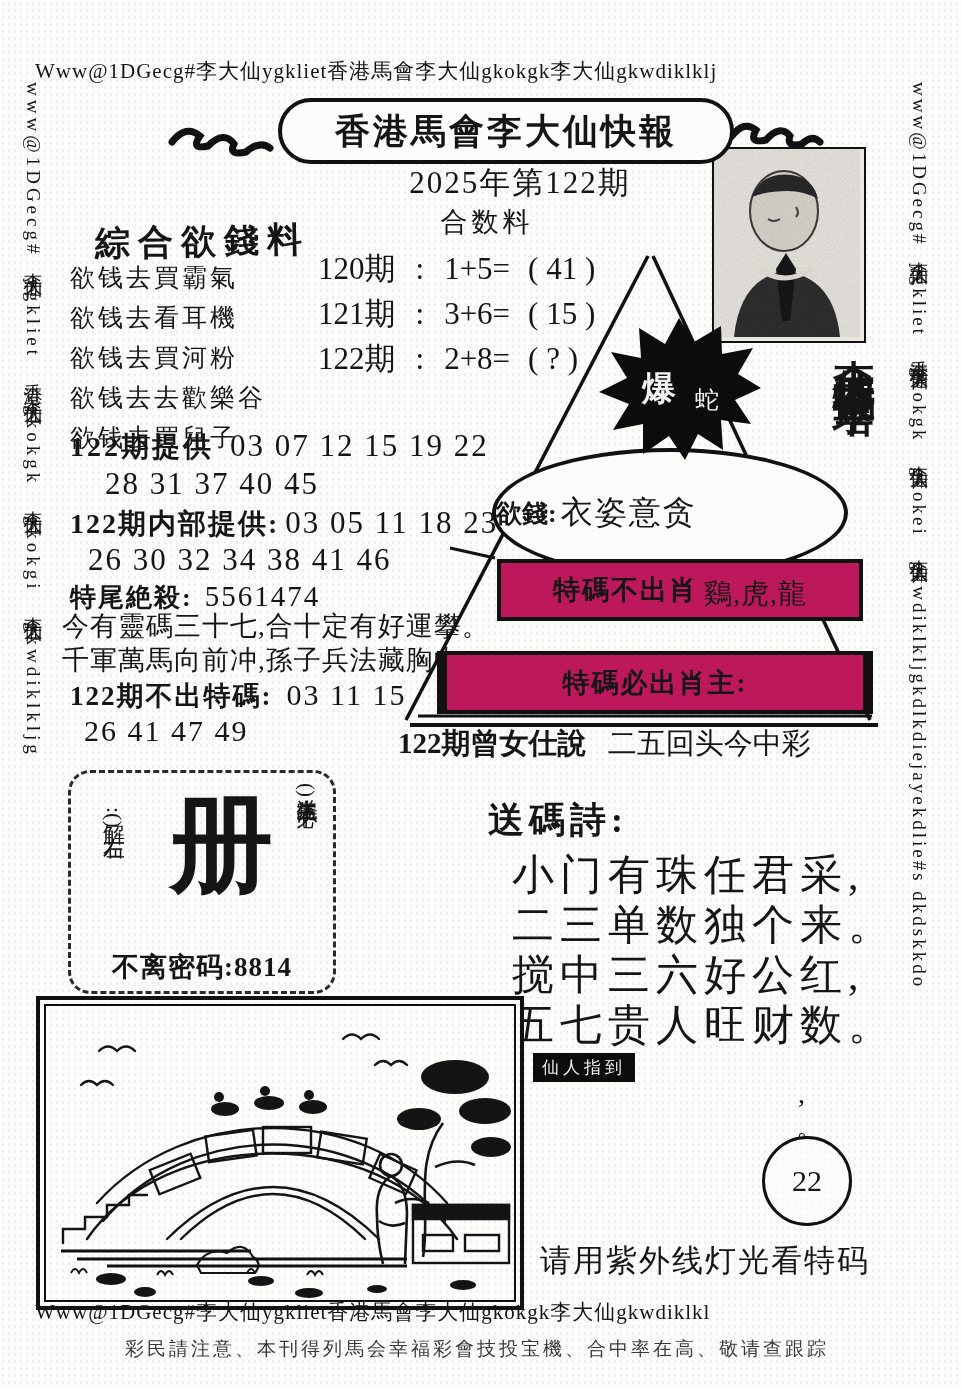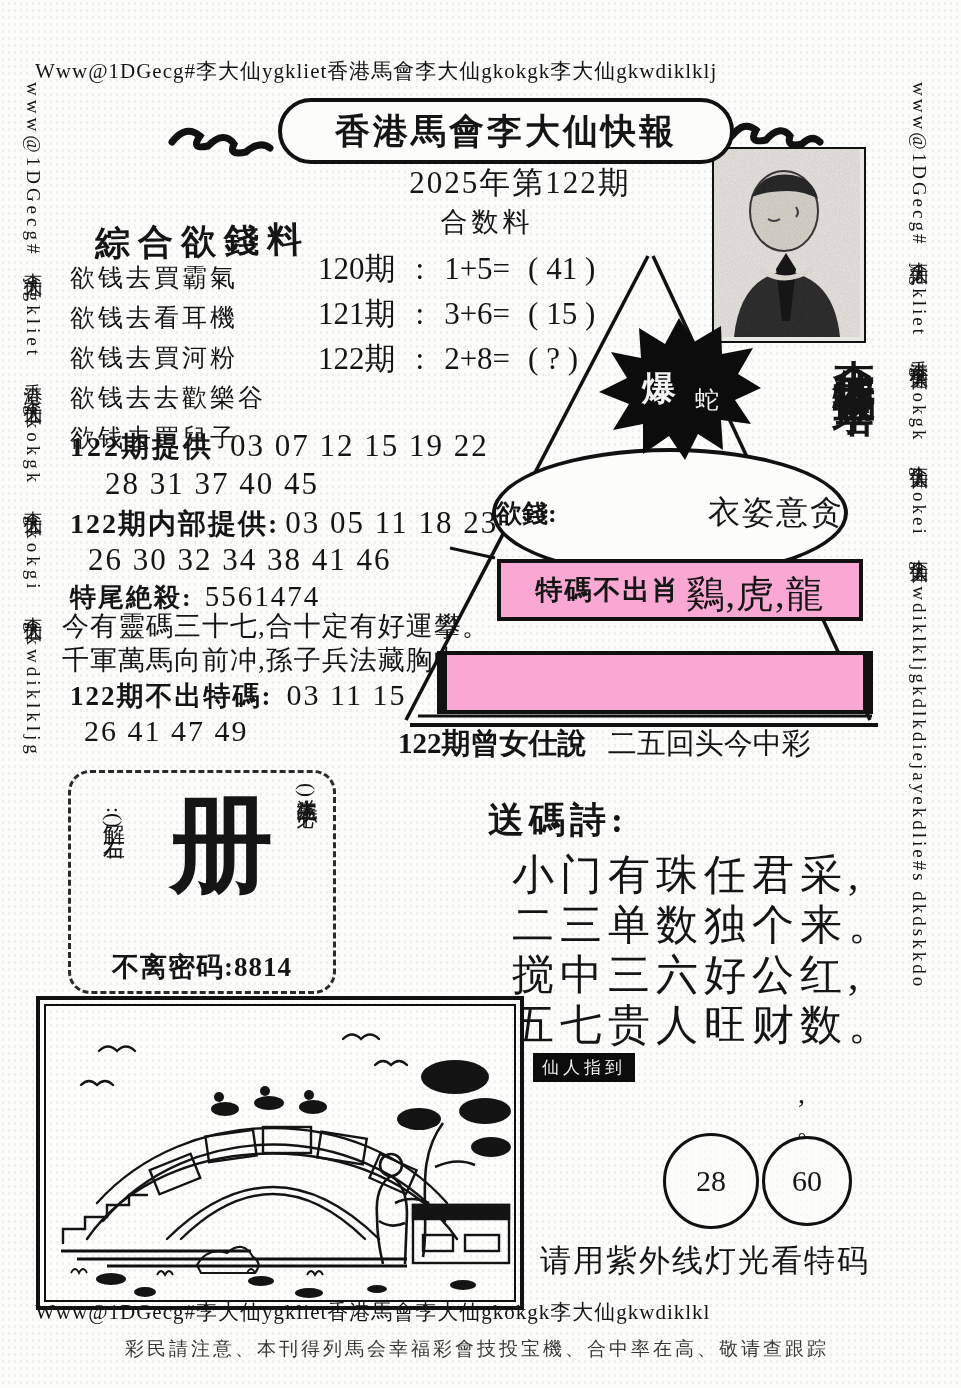--- a/index.html
+++ b/index.html
@@ -32,29 +32,29 @@
 
   .sumrow{left:318px;height:45px;font-size:31px;display:flex;gap:18px;align-items:baseline;white-space:nowrap;}
   .sumrow .sep{margin:0 2px;}
 
   .portrait{left:712px;top:147px;width:150px;height:192px;border:2px solid #111;background:#e9e7e2;z-index:4;}
 
   .pyr-svg{left:390px;top:248px;z-index:1;}
   .burst{left:595px;top:316px;z-index:6;}
   .ellipse{
     left:492px;top:448px;width:348px;height:122px;border:4px solid #111;border-radius:50%;
-    background:#fcfcfb;display:flex;align-items:center;justify-content:space-between;gap:4px;z-index:3;
+    background:#fcfcfb;display:flex;align-items:center;justify-content:flex-start;gap:4px;z-index:3;
   }
   .ellipse .lab{font-size:26px;font-weight:bold;}
   .ellipse .val{font-size:32px;letter-spacing:2px;}
-  .tierbox{background:#f9a8d4;display:flex;align-items:center;justify-content:center;gap:6px;z-index:3;}
+  .tierbox{background:#be185d;display:flex;align-items:center;justify-content:center;gap:6px;z-index:3;}
   .box1{left:497px;top:559px;width:358px;height:54px;border:4px solid #111;}
   .box2{left:437px;top:651px;width:416px;height:55px;border:4px solid #111;border-left-width:10px;border-right-width:10px;}
   .tierbox .lab{font-size:27px;font-weight:bold;letter-spacing:2px;}
-  .tierbox .val{font-size:38px;letter-spacing:1px;margin-top:8px;}
+  .tierbox .val{font-size:28px;letter-spacing:1px;margin-top:8px;}
   .pyr-title{left:826px;top:326px;height:440px;font-size:42px;font-weight:bold;letter-spacing:5px;}
 
   .numline{letter-spacing:2px;white-space:nowrap;}
   .blab{font-weight:bold;}
 
   .madam{left:398px;top:724px;font-size:29px;white-space:nowrap;}
 
   .charm{left:68px;top:770px;width:262px;height:218px;border:3px dashed #2a2a2a;border-radius:22px;background:#fcfcfb;}
   .charm .lnote{position:absolute;left:28px;top:34px;font-size:22px;}
   .charm .big{position:absolute;left:82px;top:12px;width:136px;text-align:center;font-size:104px;font-weight:bold;line-height:1.15;}
@@ -193,20 +193,21 @@
   <div class="abs ellipse">
     <span class="lab">欲錢:</span>
     <span class="val">衣姿意贪</span>
   </div>
 
   <div class="abs tierbox box1">
     <span class="lab">特碼不出肖</span>
     <span class="val">鷄,虎,龍</span>
   </div>
   <div class="abs tierbox box2">
+    <span class="lab">特碼必出肖主:</span>
   </div>
 
   <div class="abs vtext pyr-title">李大仙特碼金字塔</div>
 
   <div class="abs madam">
     <span class="blab">122期曾女仕說</span>
     <span style="margin-left:14px;">二五回头今中彩</span>
   </div>
 
   <div class="abs charm">
@@ -283,21 +284,20 @@
         <ellipse cx="98" cy="285" rx="11" ry="5"></ellipse>
         <ellipse cx="214" cy="274" rx="13" ry="5"></ellipse>
         <ellipse cx="262" cy="286" rx="14" ry="5"></ellipse>
         <ellipse cx="330" cy="282" rx="10" ry="4"></ellipse>
         <ellipse cx="416" cy="278" rx="13" ry="5"></ellipse>
       </g>
       <path d="M150 258 q10 -18 30 -12 q16 -14 26 4 q10 6 2 16 l-54 0z" fill="none" stroke="#141414" stroke-width="2.2"></path>
     </svg>
   </div>
 
-  <div class="abs ball bdark" style="left:663px;top:1133px;width:90px;height:90px;z-index:2;">28</div>
-  <div class="abs ball bdark" style="left:762px;top:1136px;width:84px;height:84px;z-index:2;">60</div>
+  <div class="abs ball bdark" style="left:762px;top:1136px;width:84px;height:84px;z-index:2;">22</div>
 
   <div class="abs uv">请用紫外线灯光看特码</div>
 
   <div class="abs marquee" style="left:35px;top:1298px;">Www@1DGecg#李大仙ygkliet香港馬會李大仙gkokgk李大仙gkwdiklkl</div>
   <div class="abs bottom-notice">彩民請注意、本刊得列馬会幸福彩會技投宝機、合中率在高、敬请查跟踪</div>
 
 </div>
 
 </body></html>

